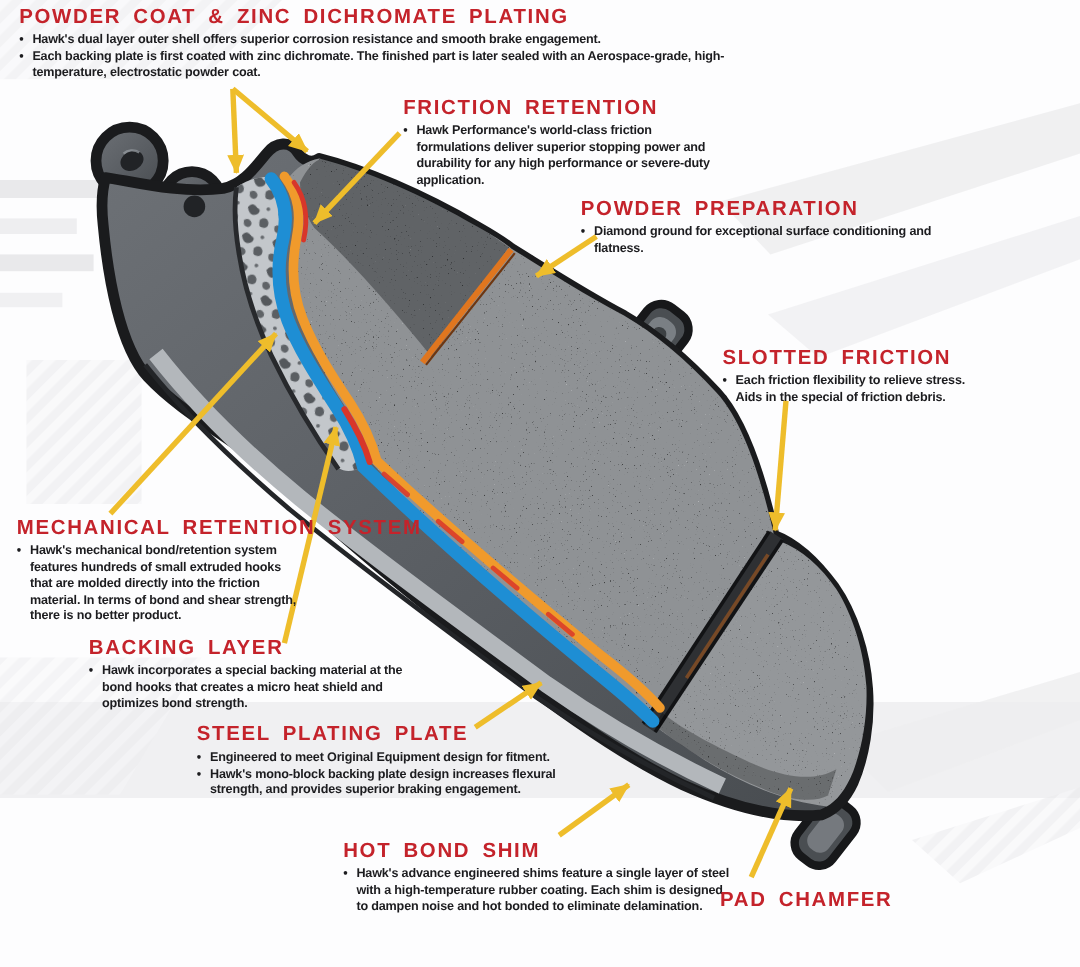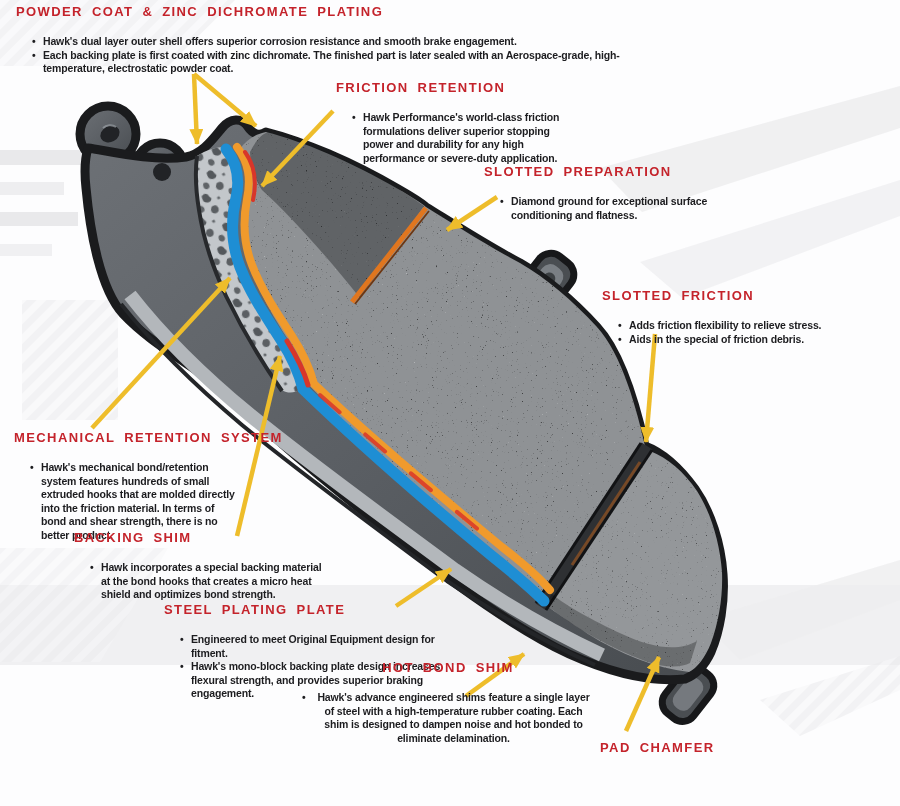--- a/index.html
+++ b/index.html
@@ -1,22 +1,22 @@
 <!DOCTYPE html>
 <html><head>
 <meta charset="utf-8">
 <style>
   html,body{margin:0;padding:0;background:#fff;}
   #stage{position:relative;width:900px;height:806px;overflow:hidden;background:#fdfdfe;
          font-family:"Liberation Sans",sans-serif;}
   #padsvg{position:absolute;left:0;top:0;z-index:1;}
   .callout{position:absolute;z-index:3;}
-  .callout h3{margin:0 0 3px 0;font-size:13px;font-weight:bold;color:#c4232b;
+  .callout h3{margin:0 0 3px 0;font-size:17px;font-weight:bold;color:#c4232b;
               letter-spacing:1.4px;word-spacing:4px;white-space:nowrap;}
-  .callout ul{margin:16px;padding:0;list-style:none;}
+  .callout ul{margin:0;padding:0;list-style:none;}
   .callout li{position:relative;padding-left:11px;font-size:10.5px;font-weight:bold;
               letter-spacing:-0.15px;line-height:13.5px;color:#1c1c1f;}
   .callout li::before{content:"\2022";position:absolute;left:0;top:0;}
 </style>
 </head>
 <body>
 
 <div id="stage">
 
 <svg id="padsvg" width="900" height="806" viewBox="0 0 900 806">
@@ -233,57 +233,57 @@
   </div>
 
   <div class="callout" style="left:336px;top:80px;width:256px;">
     <h3>FRICTION RETENTION</h3>
     <ul>
       <li>Hawk Performance's world-class friction formulations deliver superior stopping power and durability for any high performance or severe-duty application.</li>
     </ul>
   </div>
 
   <div class="callout" style="left:484px;top:164px;width:302px;">
-    <h3>SLOTTED PREPARATION</h3>
+    <h3>POWDER PREPARATION</h3>
     <ul>
       <li>Diamond ground for exceptional surface conditioning and flatness.</li>
     </ul>
   </div>
 
   <div class="callout" style="left:602px;top:288px;width:270px;">
     <h3>SLOTTED FRICTION</h3>
     <ul>
-      <li>Adds friction flexibility to relieve stress.</li>
+      <li>Each friction flexibility to relieve stress.</li>
       <li>Aids in the special of friction debris.</li>
     </ul>
   </div>
 
   <div class="callout" style="left:14px;top:430px;width:238px;">
     <h3>MECHANICAL RETENTION SYSTEM</h3>
     <ul>
       <li>Hawk's mechanical bond/retention system features hundreds of small extruded hooks that are molded directly into the friction material. In terms of bond and shear strength, there is no better product.</li>
     </ul>
   </div>
 
   <div class="callout" style="left:74px;top:530px;width:266px;">
-    <h3>BACKING SHIM</h3>
+    <h3>BACKING LAYER</h3>
     <ul>
       <li>Hawk incorporates a special backing material at the bond hooks that creates a micro heat shield and optimizes bond strength.</li>
     </ul>
   </div>
 
   <div class="callout" style="left:164px;top:602px;width:318px;">
     <h3>STEEL PLATING PLATE</h3>
     <ul>
       <li>Engineered to meet Original Equipment design for fitment.</li>
       <li>Hawk's mono-block backing plate design increases flexural strength, and provides superior braking engagement.</li>
     </ul>
   </div>
 
-  <div class="callout" style="left:286px;top:660px;width:324px;text-align:center;">
+  <div class="callout" style="left:286px;top:699px;width:324px;">
     <h3>HOT BOND SHIM</h3>
     <ul>
       <li>Hawk's advance engineered shims feature a single layer of steel with a high-temperature rubber coating. Each shim is designed to dampen noise and hot bonded to eliminate delamination.</li>
     </ul>
   </div>
 
   <div class="callout" style="left:600px;top:740px;width:282px;">
     <h3>PAD CHAMFER</h3>
   </div>
 

